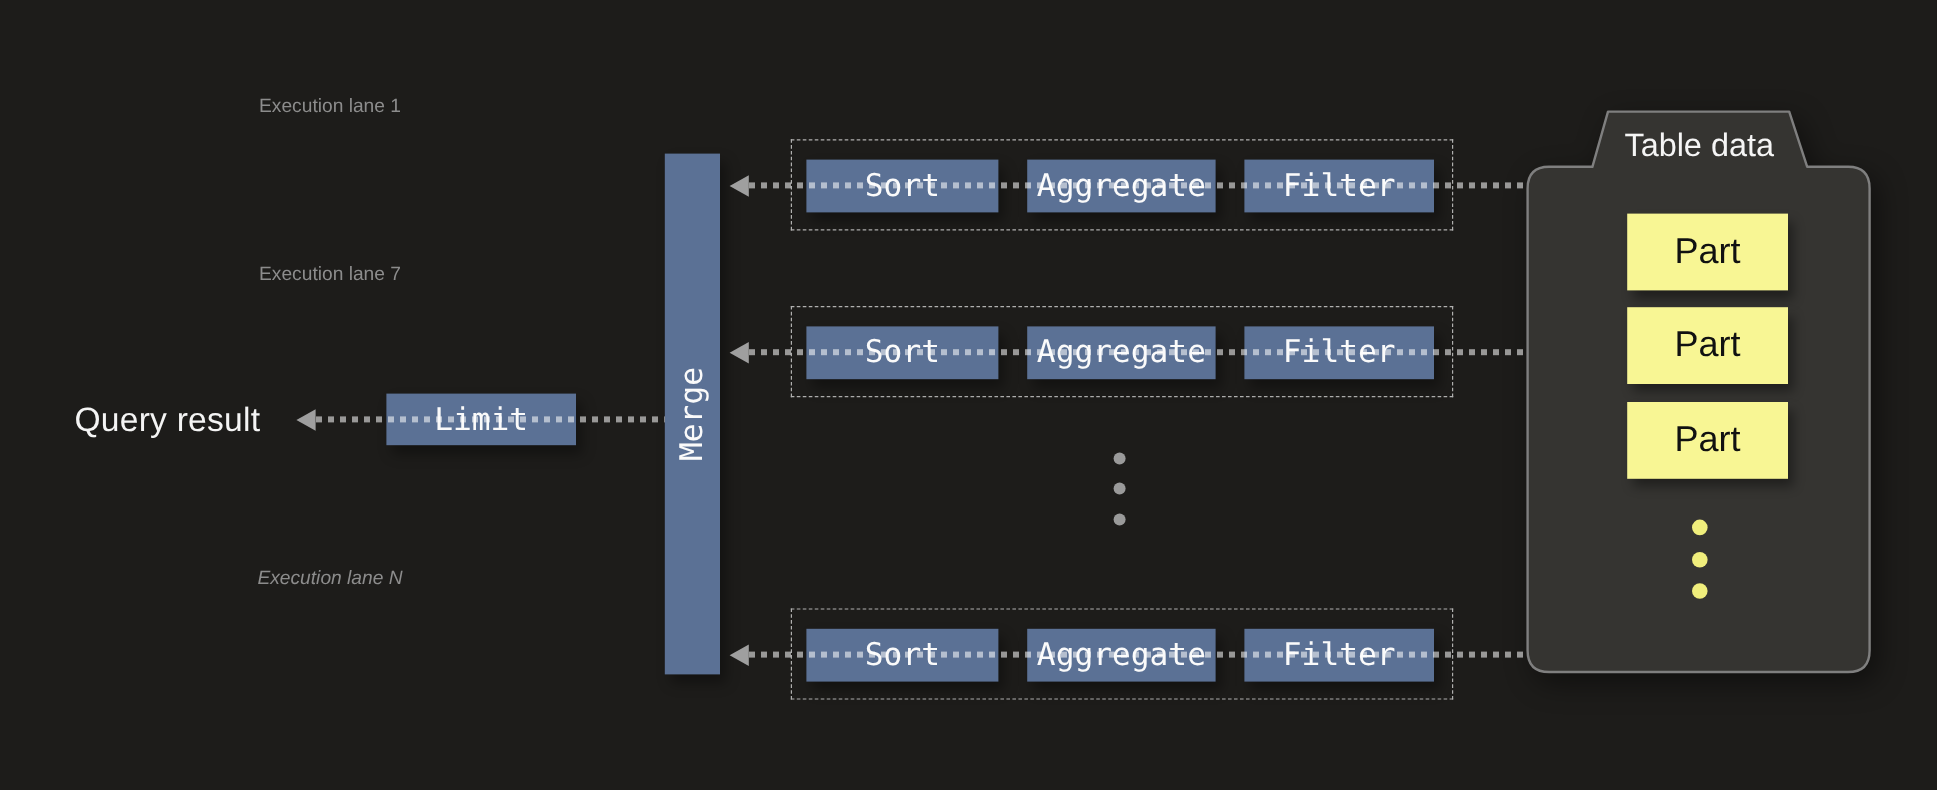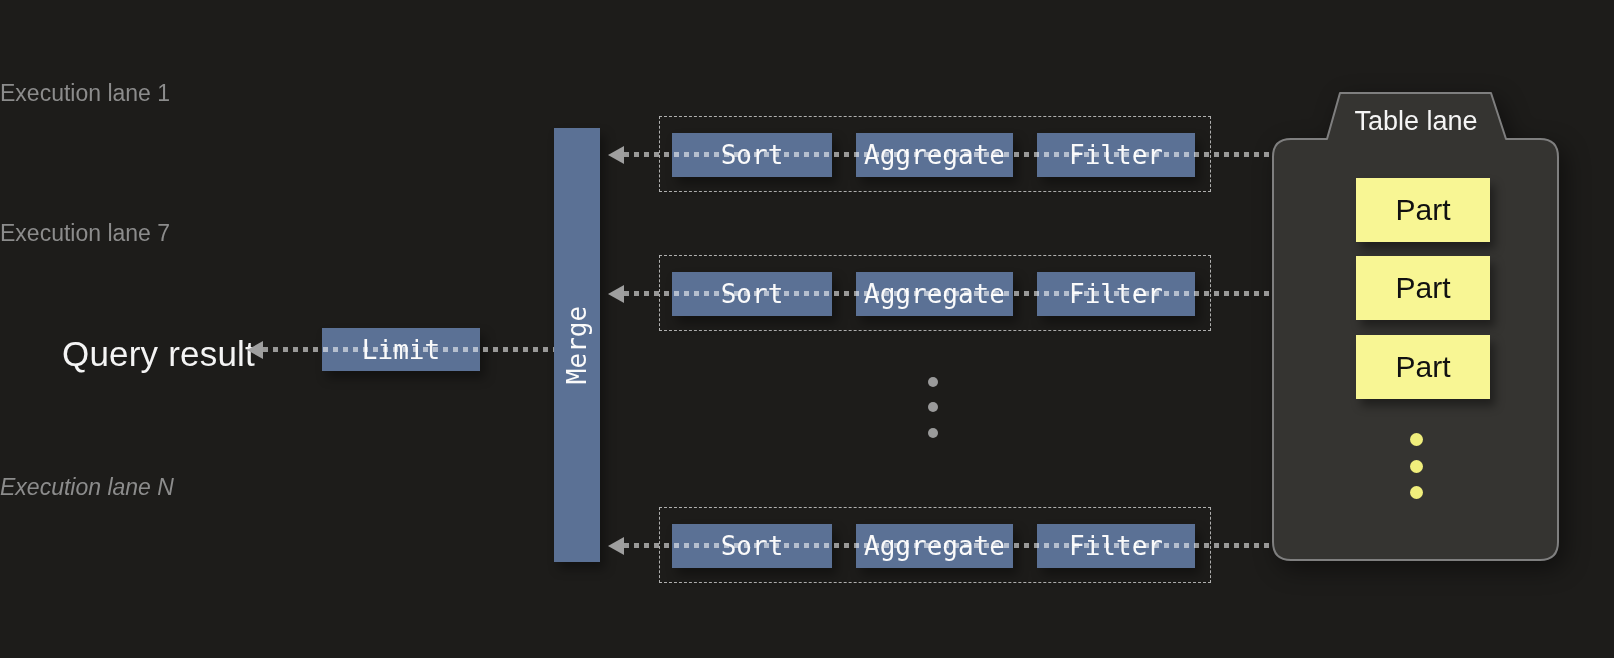--- a/index.html
+++ b/index.html
@@ -14,27 +14,28 @@
     background: var(--bg, #1d1c1a);
     overflow: hidden;
     font-family: "Liberation Sans", sans-serif;
   }
   .abs { position: absolute; }
 
   
   .result-label {
     left: 62px; top: 334px;
     color: #f4f4f4;
-    font-size: 35px;
+    font-size: 28px;
     letter-spacing: 0.2px;
   }
   .lane-title {
     width: 550px;
+    text-align: center;
     color: var(--lane-title-gray, #8c8c8c);
-    font-size: 23px;
+    font-size: 16px;
   }
   .table-title {
     left: 1316px; top: 106px; width: 200px;
     text-align: center;
     color: #f5f5f5;
     font-size: 27px;
   }
 
   
   .op-box {
@@ -196,21 +197,21 @@
              L 283 56
              Q 301 56 301 74
              L 301 459
              Q 301 477 283 477
              L 34 477
              Q 16 477 16 459
              L 16 74
              Q 16 56 34 56
              Z" fill="#353431" stroke="#7f7f7f" stroke-width="2" stroke-linejoin="round"></path>
   </svg>
-  <div class="abs table-title">Table lane</div>
+  <div class="abs table-title">Table data</div>
 
   <div class="abs part-box" style="top:178px;">
     <span>Part</span>
   </div>
   <div class="abs part-box" style="top:256px;">
     <span>Part</span>
   </div>
   <div class="abs part-box" style="top:335px;">
     <span>Part</span>
   </div>

